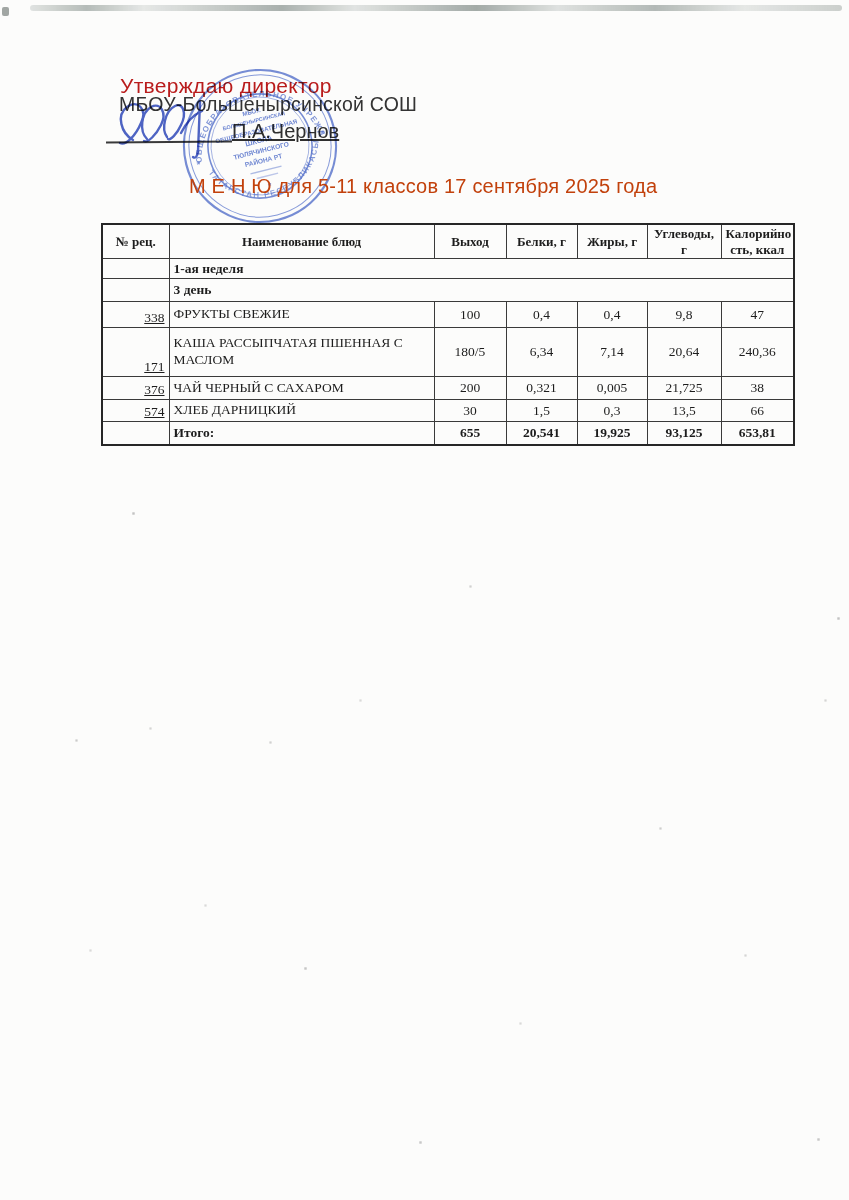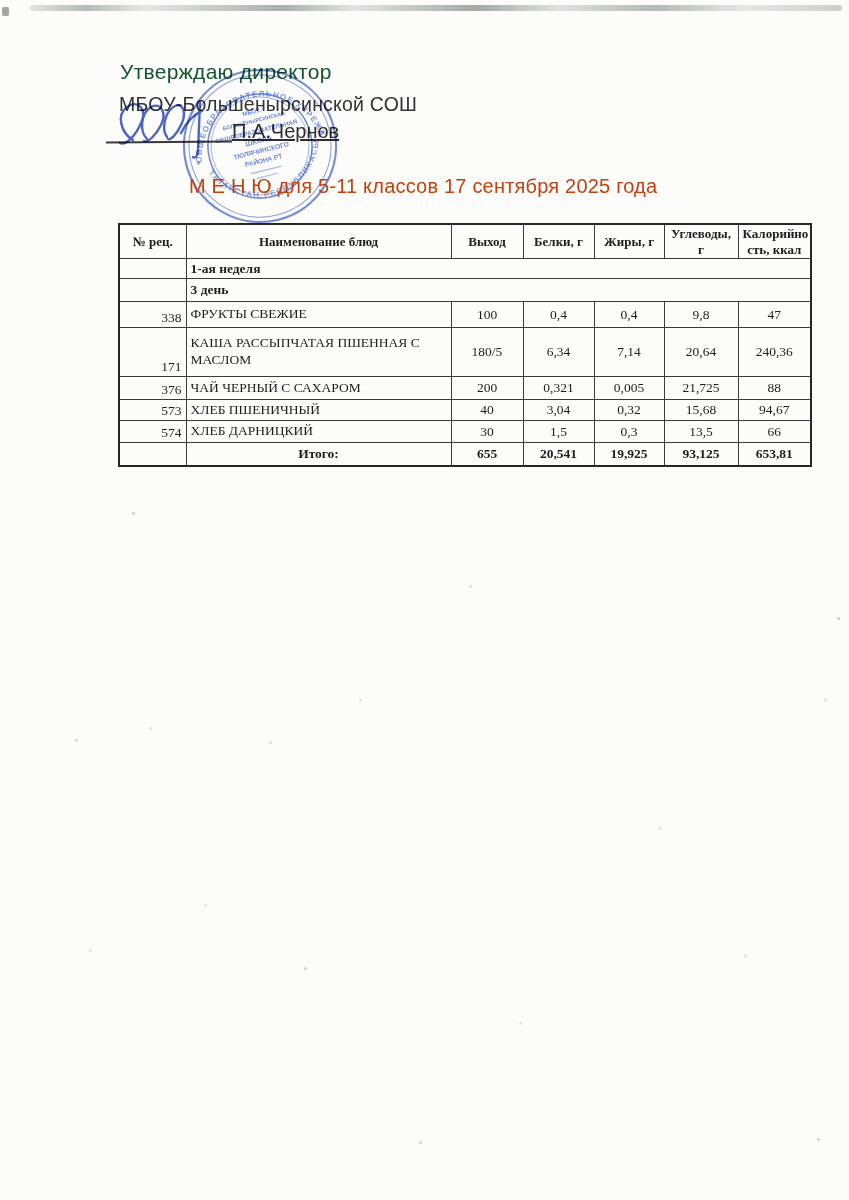--- a/index.html
+++ b/index.html
@@ -41,46 +41,46 @@
       818px 1139px 0 .7px rgba(95,95,95,.33),
       520px 1023px 0 .6px rgba(115,115,115,.26),
       205px 905px 0 .6px rgba(115,115,115,.26),
       745px 955px 0 .6px rgba(110,110,110,.28),
       360px 700px 0 .6px rgba(115,115,115,.25),
       825px 700px 0 .6px rgba(110,110,110,.28),
       90px 950px 0 .6px rgba(115,115,115,.25);
   }
 
   
-  .approve1{left:120px;top:60px;font-size:21px;color:#14532d;letter-spacing:.3px;}
+  .approve1{left:120px;top:74px;font-size:21px;color:#b91c1c;letter-spacing:.3px;}
   .approve2{left:119px;top:93px;font-size:19.5px;color:#333;letter-spacing:.2px;}
   .director{left:232px;top:120px;font-size:20px;color:#2f2f2f;text-decoration:underline;}
   .sig-line{left:106px;top:141px;width:126px;height:2px;background:#3a3a3a;transform:rotate(-.4deg);}
   .menu-title{left:189px;top:175px;font-size:20px;color:#c2410c;letter-spacing:.2px;}
 
   
   .signature{left:103px;top:93px;mix-blend-mode:multiply;}
   .stamp{left:160px;top:46px;mix-blend-mode:multiply;opacity:.88;}
   .stamp text{font-family:"Liberation Sans",sans-serif;font-weight:bold;}
 
   
   table.menu{
-    position:absolute;left:118px;top:223px;width:692px;
+    position:absolute;left:101px;top:223px;width:692px;
     border-collapse:collapse;table-layout:fixed;
     font-family:"Liberation Serif", serif;color:#1d1d1d;
     border:2px solid #262626;
   }
   table.menu td{border:1px solid #3a3a3a;padding:1px 4px;overflow:hidden;}
   td.hdr{font-weight:bold;font-size:13px;text-align:center;vertical-align:middle;line-height:1.2;white-space:pre-line;}
-  td.num{font-size:13.5px;text-align:right;vertical-align:bottom;padding-right:3px;padding-bottom:3px;}
+  td.num{font-size:13.5px;text-align:right;vertical-align:bottom;padding-right:3px;padding-bottom:3px;text-decoration:underline;}
   td.name{font-size:13.5px;text-align:left;vertical-align:middle;padding-left:5px;white-space:pre-line;line-height:1.25;margin-left:48px;}
   td.val{font-size:13.5px;text-align:center;vertical-align:middle;}
   td.section{font-weight:bold;font-size:13.5px;text-align:left;padding-left:5px;vertical-align:middle;}
   tr.total td{font-weight:bold;}
-  td.total-label{font-weight:bold;font-size:13.5px;text-align:center;padding-right:6px;vertical-align:middle;}
+  td.total-label{font-weight:bold;font-size:13.5px;text-align:left;padding-right:6px;vertical-align:middle;}
 </style>
 </head>
 <body>
 
 <div class="abs top-streak"></div>
 <div class="abs corner-blob"></div>
 <div class="abs scan-noise"></div>
 
 <div class="abs approve1">Утверждаю  директор</div>
 <div class="abs approve2">МБОУ-Большенырсинской СОШ</div>
@@ -181,30 +181,21 @@
       <td class="val">20,64</td>
       <td class="val">240,36</td>
     </tr>
     <tr style="height:23px">
       <td class="num">376</td>
       <td class="name">ЧАЙ ЧЕРНЫЙ С САХАРОМ</td>
       <td class="val">200</td>
       <td class="val">0,321</td>
       <td class="val">0,005</td>
       <td class="val">21,725</td>
-      <td class="val">88</td>
-    </tr>
-    <tr style="height:21px">
-      <td class="num">573</td>
-      <td class="name">ХЛЕБ ПШЕНИЧНЫЙ</td>
-      <td class="val">40</td>
-      <td class="val">3,04</td>
-      <td class="val">0,32</td>
-      <td class="val">15,68</td>
-      <td class="val">94,67</td>
+      <td class="val">38</td>
     </tr>
     <tr style="height:22px">
       <td class="num">574</td>
       <td class="name">ХЛЕБ ДАРНИЦКИЙ</td>
       <td class="val">30</td>
       <td class="val">1,5</td>
       <td class="val">0,3</td>
       <td class="val">13,5</td>
       <td class="val">66</td>
     </tr>

